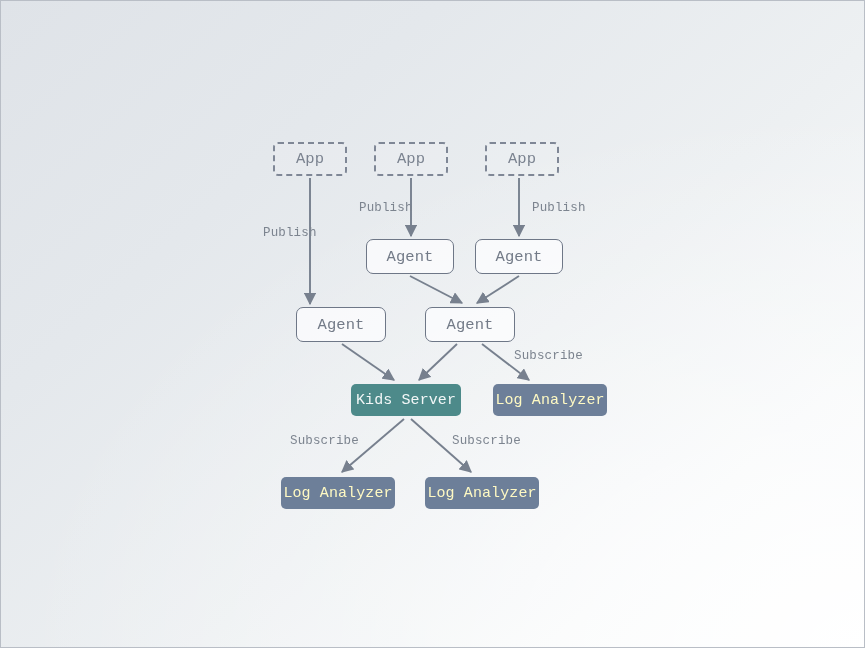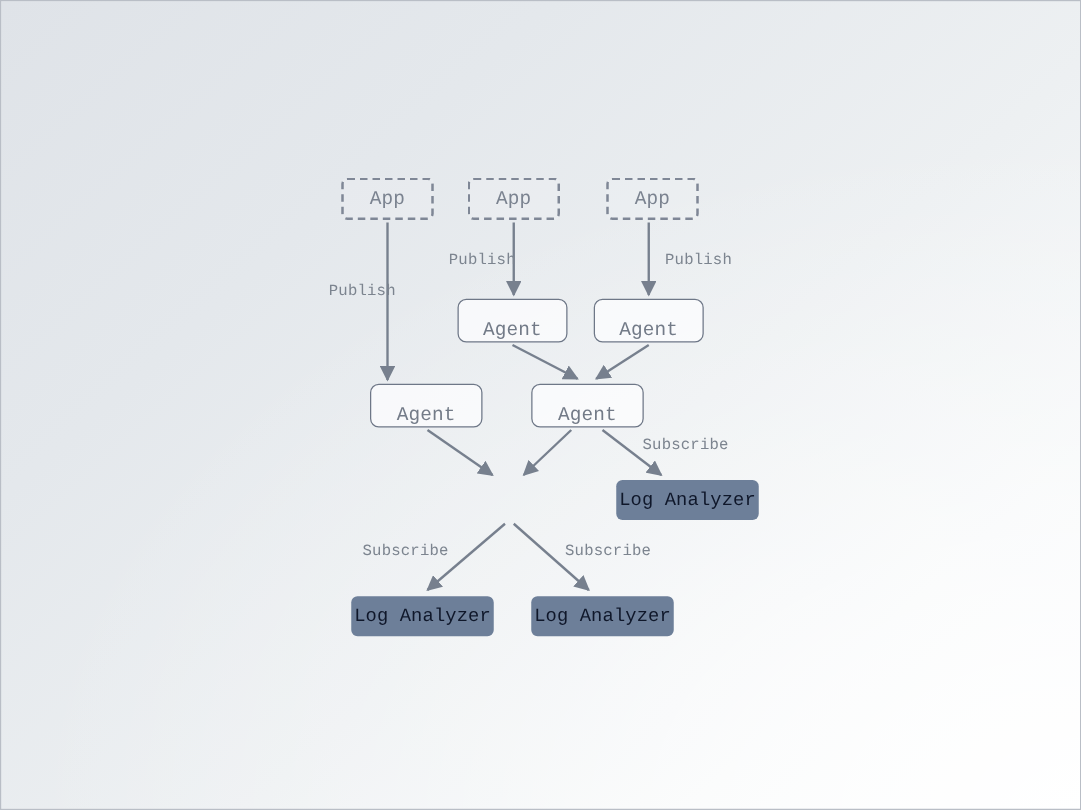--- a/index.html
+++ b/index.html
@@ -40,32 +40,31 @@
     background: rgba(255,255,255,0.12);
     color: #7b8390;
     font-size: 15.5px;
   }
   .node-agent {
     border: 1.6px solid #6e7787;
     border-radius: 7px;
     background: rgba(253,254,255,0.72);
     color: #737b88;
     font-size: 15.5px;
-    align-items: flex-end;
   }
   .node-server {
     border-radius: 5px;
     background: #4d8a8a;
     color: #f2f7f7;
     font-size: 15px;
   }
   .node-analyzer {
     border-radius: 5px;
     background: #6d7f99;
-    color: #0f172a;
+    color: #fef9c3;
     font-size: 15px;
   }
   .edge-label {
     position: absolute;
     color: #7c848f;
     font-size: 12.5px;
     white-space: nowrap;
     letter-spacing: 0.15px;
   }
 </style>
@@ -111,20 +110,23 @@
     <span>Agent</span>
   </div>
 
   <div class="node node-agent" style="left:295px;top:306px;width:90px;height:35px;">
     <span>Agent</span>
   </div>
   <div class="node node-agent" style="left:424px;top:306px;width:90px;height:35px;">
     <span>Agent</span>
   </div>
 
+  <div class="node node-server" style="left:350px;top:383px;width:110px;height:32px;">
+    <span>Kids Server</span>
+  </div>
   <div class="node node-analyzer" style="left:492px;top:383px;width:114px;height:32px;">
     <span>Log Analyzer</span>
   </div>
 
   <div class="node node-analyzer" style="left:280px;top:476px;width:114px;height:32px;">
     <span>Log Analyzer</span>
   </div>
   <div class="node node-analyzer" style="left:424px;top:476px;width:114px;height:32px;">
     <span>Log Analyzer</span>
   </div>

